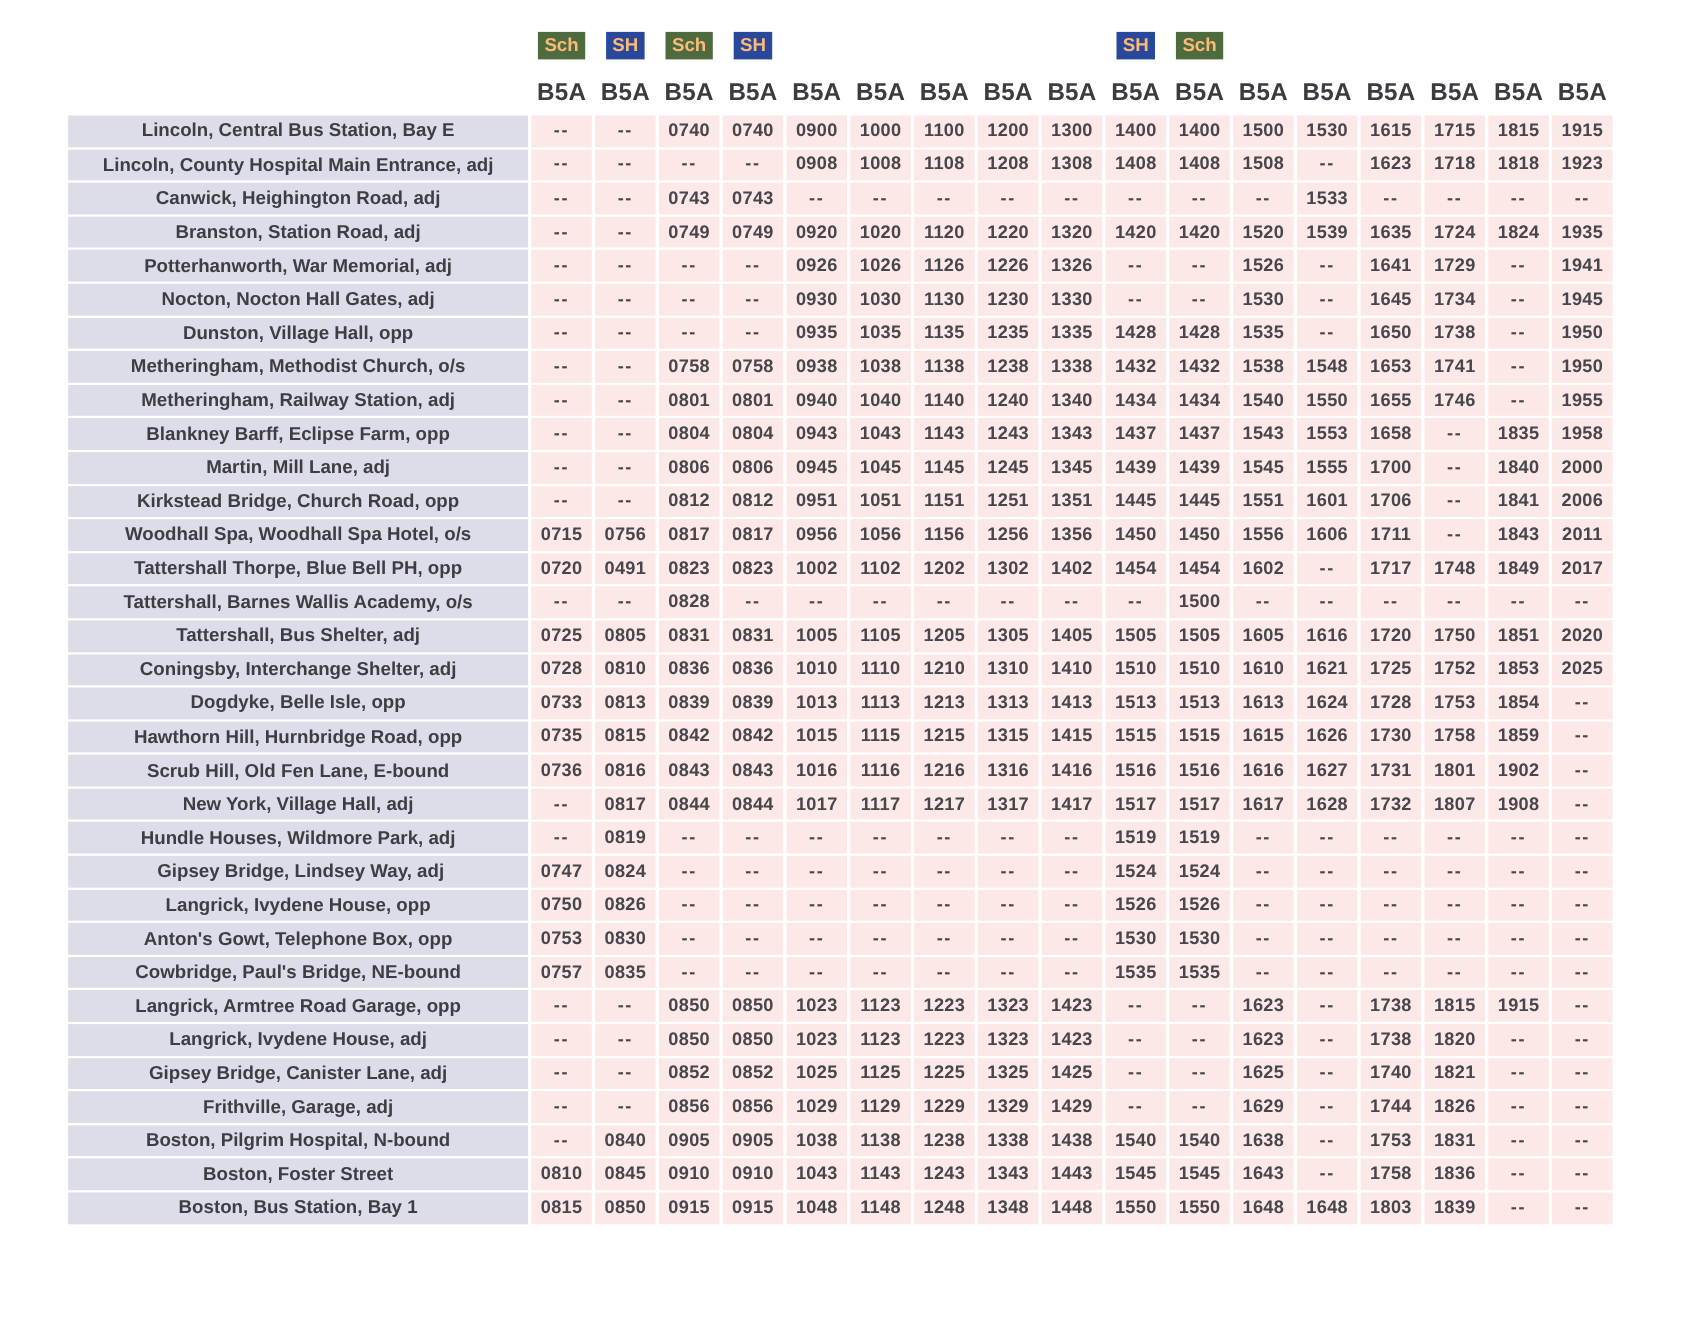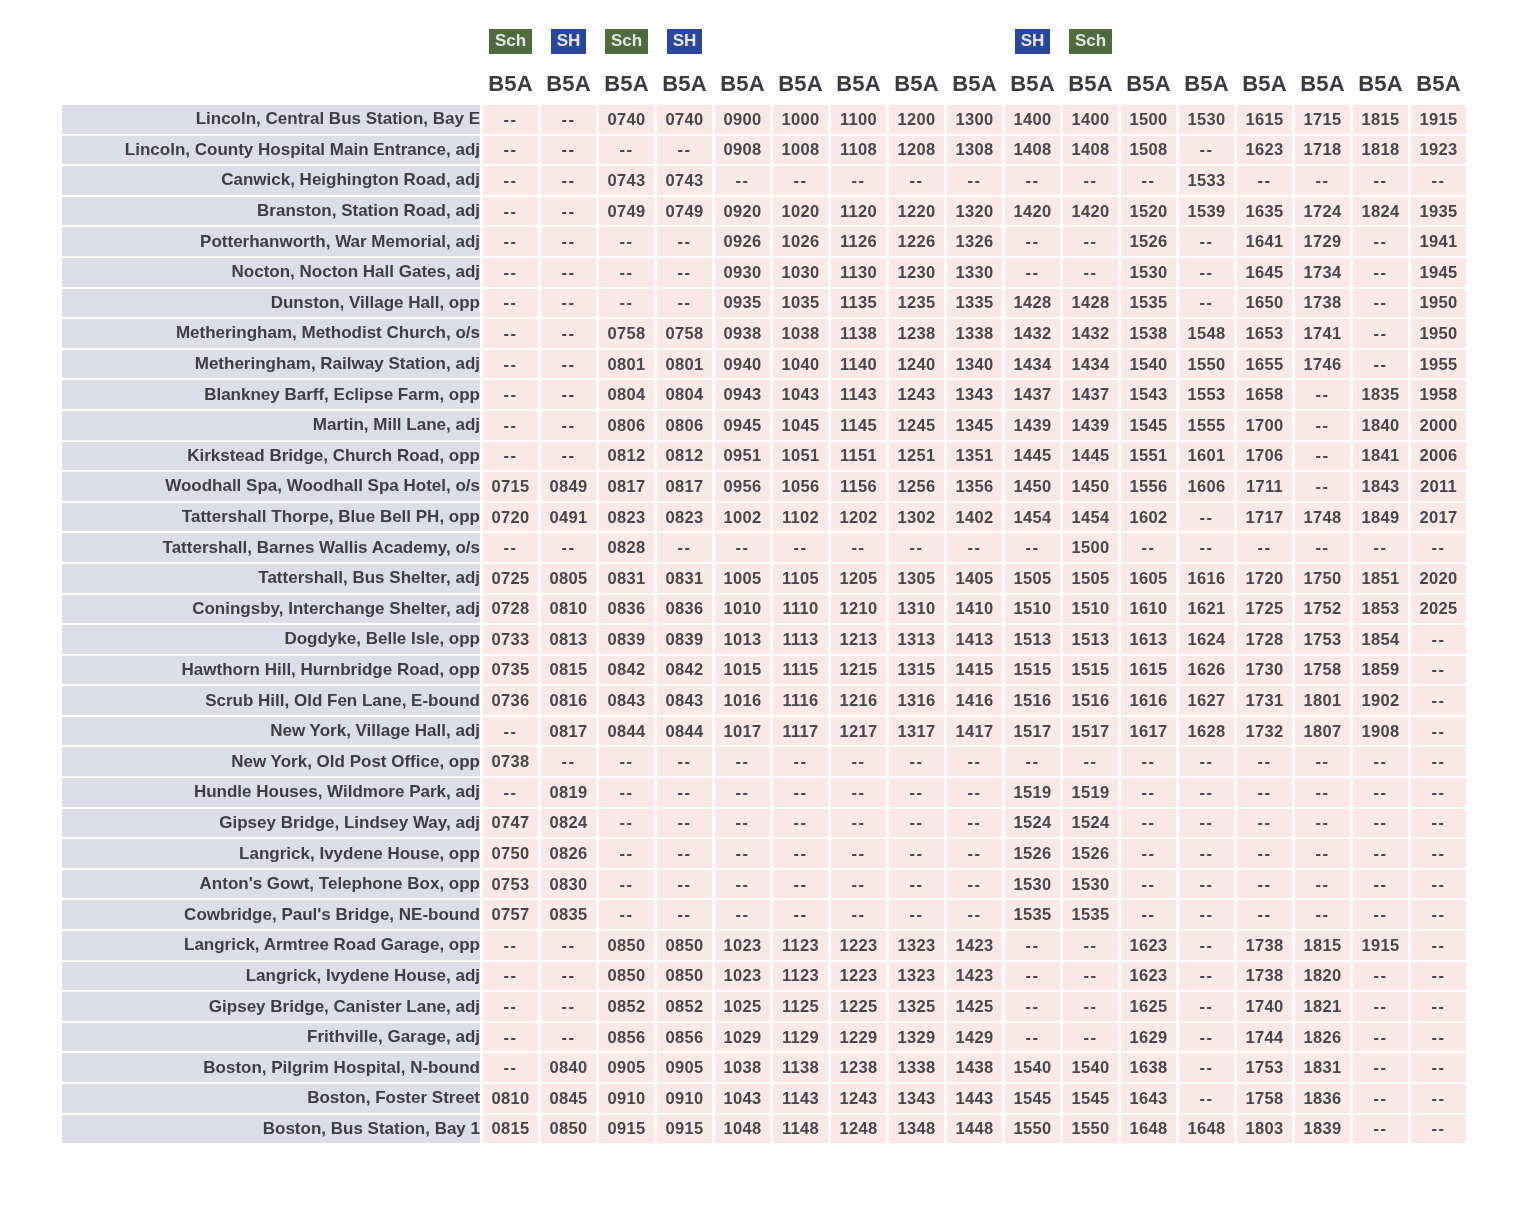--- a/index.html
+++ b/index.html
@@ -33,37 +33,37 @@
   tr.badge-row th {
     height: 27px;
     vertical-align: middle;
     text-align: center;
     background: #ffffff;
   }
   .badge {
     display: inline-block;
     font-size: 17px;
     font-weight: bold;
-    color: #e5e5e5;
+    color: #fdba74;
     padding: 2px 6px 3px 6px;
     line-height: 20px;
   }
   tr.service-row th {
     height: 40px;
     vertical-align: bottom;
     padding-bottom: 6px;
     text-align: center;
     font-size: 22px;
     letter-spacing: 0.2px;
     color: #3b3b41;
     background: #ffffff;
   }
   tbody th.stop {
     background: #dcdde8;
-    text-align: right;
+    text-align: center;
     font-size: 17px;
     padding-left: 0;
     white-space: pre;
     overflow: hidden;
     height: 28.6px;
     color: #3d3d43;
   }
   tbody td.time {
     background: #fce9e7;
     text-align: center;
@@ -380,21 +380,21 @@
           <td class="time">1551</td>
           <td class="time">1601</td>
           <td class="time">1706</td>
           <td class="time empty">--</td>
           <td class="time">1841</td>
           <td class="time">2006</td>
         </tr>
         <tr>
           <th class="stop">Woodhall Spa, Woodhall Spa Hotel, o/s</th>
           <td class="time">0715</td>
-          <td class="time">0849</td>
+          <td class="time">0756</td>
           <td class="time">0817</td>
           <td class="time">0817</td>
           <td class="time">0956</td>
           <td class="time">1056</td>
           <td class="time">1156</td>
           <td class="time">1256</td>
           <td class="time">1356</td>
           <td class="time">1450</td>
           <td class="time">1450</td>
           <td class="time">1556</td>
@@ -558,40 +558,20 @@
           <td class="time">1517</td>
           <td class="time">1517</td>
           <td class="time">1617</td>
           <td class="time">1628</td>
           <td class="time">1732</td>
           <td class="time">1807</td>
           <td class="time">1908</td>
           <td class="time empty">--</td>
         </tr>
         <tr>
-          <th class="stop">New York, Old Post Office, opp</th>
-          <td class="time">0738</td>
-          <td class="time empty">--</td>
-          <td class="time empty">--</td>
-          <td class="time empty">--</td>
-          <td class="time empty">--</td>
-          <td class="time empty">--</td>
-          <td class="time empty">--</td>
-          <td class="time empty">--</td>
-          <td class="time empty">--</td>
-          <td class="time empty">--</td>
-          <td class="time empty">--</td>
-          <td class="time empty">--</td>
-          <td class="time empty">--</td>
-          <td class="time empty">--</td>
-          <td class="time empty">--</td>
-          <td class="time empty">--</td>
-          <td class="time empty">--</td>
-        </tr>
-        <tr>
           <th class="stop">Hundle Houses, Wildmore Park, adj</th>
           <td class="time empty">--</td>
           <td class="time">0819</td>
           <td class="time empty">--</td>
           <td class="time empty">--</td>
           <td class="time empty">--</td>
           <td class="time empty">--</td>
           <td class="time empty">--</td>
           <td class="time empty">--</td>
           <td class="time empty">--</td>

